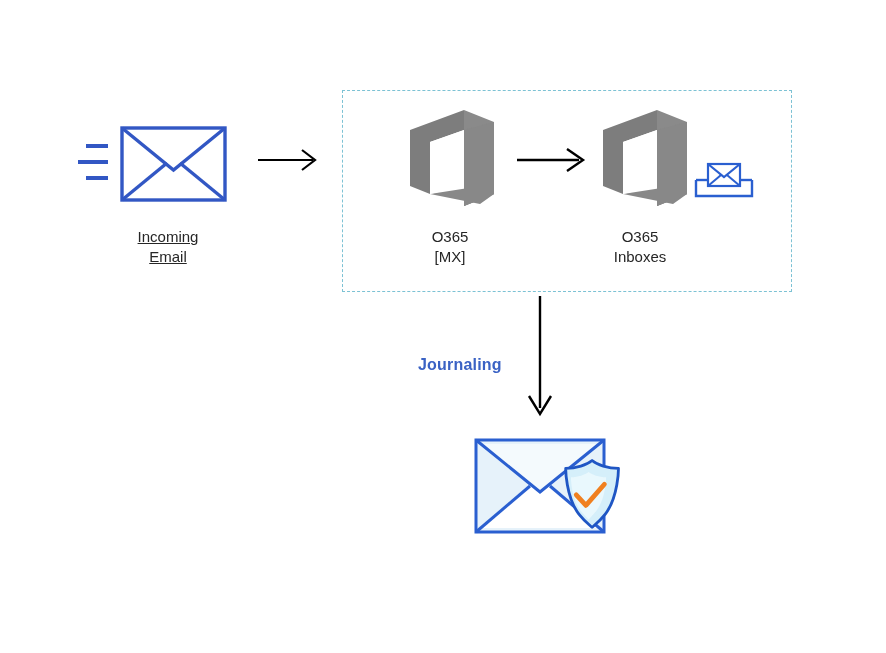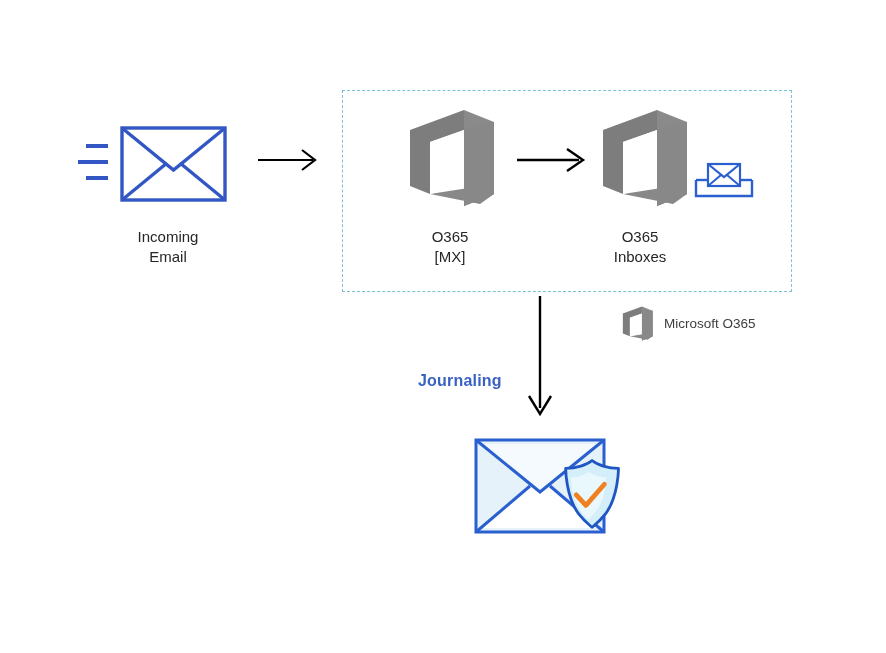--- a/index.html
+++ b/index.html
@@ -61,21 +61,21 @@
       <line x1="4" y1="44" x2="34" y2="44" stroke="#3257c4" stroke-width="4" stroke-linecap="butt"></line>
       <line x1="12" y1="60" x2="34" y2="60" stroke="#3257c4" stroke-width="4" stroke-linecap="butt"></line>
 
       <rect x="48" y="10" width="103" height="72" fill="#ffffff" stroke="#3257c4" stroke-width="3.4"></rect>
 
       <path d="M48 10 L99.5 52 L151 10" fill="none" stroke="#3257c4" stroke-width="3.4" stroke-linejoin="miter"></path>
       <path d="M48 82 L93 45" fill="none" stroke="#3257c4" stroke-width="3.4"></path>
       <path d="M151 82 L106 45" fill="none" stroke="#3257c4" stroke-width="3.4"></path>
     </svg>
   </div>
-  <div class="abs caption" style="left:92px; top:227px; width:152px;">Incoming
+  <div class="abs caption" style="left:92px; top:227px; width:152px;text-decoration:underline;">Incoming
 Email</div>
 
   <div class="abs" style="left:258px; top:145px; width:62px; height:30px;">
     <svg width="62" height="30" viewBox="0 0 62 30">
       <line x1="0" y1="15" x2="55" y2="15" stroke="#000000" stroke-width="2.2"></line>
       <path d="M44 5 L57 15 L44 25" fill="none" stroke="#000000" stroke-width="2.2" stroke-linecap="butt" stroke-linejoin="miter"></path>
     </svg>
   </div>
 
   <div class="abs" style="left:402px; top:108px; width:96px; height:100px;">
@@ -123,41 +123,28 @@
       <line x1="2" y1="22" x2="16" y2="22" stroke="#2a5fd0" stroke-width="2.4"></line>
       <line x1="44" y1="22" x2="58" y2="22" stroke="#2a5fd0" stroke-width="2.4"></line>
 
       <rect x="14" y="6" width="32" height="22" fill="#ffffff" stroke="#2a5fd0" stroke-width="2.2"></rect>
       <path d="M14 6 L30 19 L46 6" fill="none" stroke="#2a5fd0" stroke-width="2.2"></path>
       <path d="M14 28 L27 17" fill="none" stroke="#2a5fd0" stroke-width="2"></path>
       <path d="M46 28 L33 17" fill="none" stroke="#2a5fd0" stroke-width="2"></path>
     </svg>
   </div>
 
-  <div class="abs" style="left:620px; top:303px; width:180px; height:40px; display:flex; align-items:center; gap:10px;">
-    <span style="display:flex; align-items:center; gap:10px;">
-      <svg width="34" height="37" viewBox="0 0 96 100">
-        <path d="M62 2 L92 14 L92 86 L62 98 Z" fill="#8a8a8a"></path>
-        <path d="M62 2 L8 22 L8 78 L28 86 L28 34 L62 22 Z" fill="#7d7d7d"></path>
-        <path d="M8 78 L28 86 L78 96 L92 86 L92 76 L28 86 Z" fill="#888888"></path>
-        <path d="M28 34 L62 22 L62 78 L28 86 Z" fill="#ffffff"></path>
-        <path d="M62 22 L92 14 L92 86 L62 98 Z" fill="#8c8c8c"></path>
-        <path d="M62 22 L62 98 L92 86 L92 14 Z" fill="#888888"></path>
-      </svg>
-      <span class="legend-label">Microsoft O365</span>
-    </span>
-  </div>
 
   <div class="abs" style="left:522px; top:296px; width:36px; height:122px;">
     <svg width="36" height="122" viewBox="0 0 36 122">
       <line x1="18" y1="0" x2="18" y2="112" stroke="#000000" stroke-width="2.4"></line>
       <path d="M7 100 L18 118 L29 100" fill="none" stroke="#000000" stroke-width="2.4" stroke-linecap="butt" stroke-linejoin="miter"></path>
     </svg>
   </div>
-  <div class="abs journal-label" style="left:418px; top:356px;margin-top:16px;">Journaling</div>
+  <div class="abs journal-label" style="left:418px; top:356px;">Journaling</div>
 
   <div class="abs" style="left:470px; top:434px; width:164px; height:112px;">
     <svg width="164" height="112" viewBox="0 0 164 112">
 
       <rect x="6" y="6" width="128" height="92" fill="#e6f2fa" stroke="#2a5fd0" stroke-width="3"></rect>
 
       <path d="M10 10 L70 58 L130 10 Z" fill="#f4fafd"></path>
       <path d="M10 94 L62 52 L70 58 L78 52 L130 94 Z" fill="#ffffff"></path>
 
       <path d="M6 6 L70 58 L134 6" fill="none" stroke="#2a5fd0" stroke-width="3" stroke-linejoin="miter"></path>

